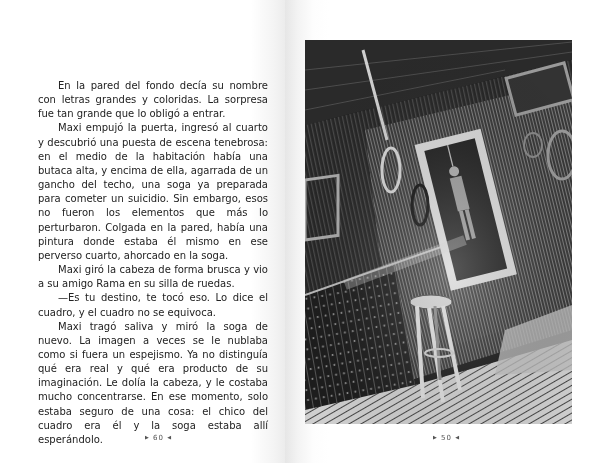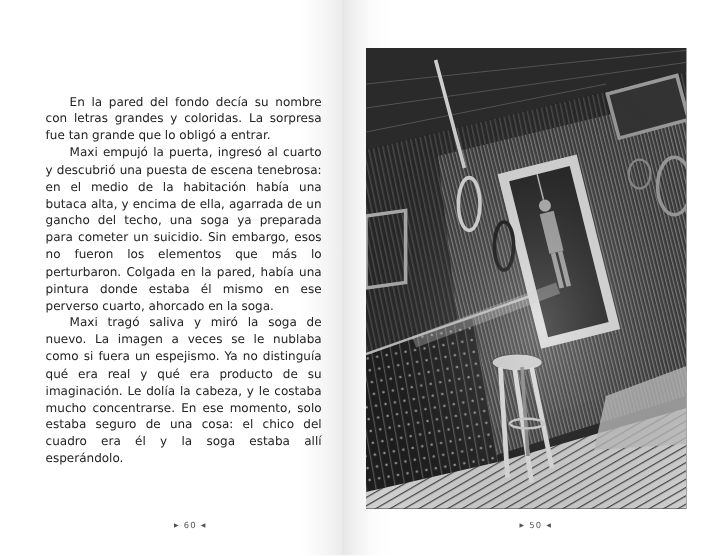--- a/index.html
+++ b/index.html
@@ -38,20 +38,22 @@
 </style>
 </head>
 <body>
 
 <div class="spread">
 
   <div class="page-left">
     <div class="text-block">
       <p>En la pared del fondo decía su nombre con letras grandes y coloridas. La sorpresa fue tan grande que lo obligó a entrar.</p>
       <p>Maxi empujó la puerta, ingresó al cuarto y descubrió una puesta de escena tenebrosa: en el medio de la habitación había una butaca alta, y encima de ella, agarrada de un gancho del techo, una soga ya preparada para cometer un suicidio. Sin embargo, esos no fueron los elementos que más lo perturbaron. Colgada en la pared, había una pintura donde estaba él mismo en ese perverso cuarto, ahorcado en la soga.</p>
+      <p>Maxi giró la cabeza de forma brusca y vio a su amigo Rama en su silla de ruedas.</p>
+      <p>—Es tu destino, te tocó eso. Lo dice el cuadro, y el cuadro no se equivoca.</p>
       <p>Maxi tragó saliva y miró la soga de nuevo. La imagen a veces se le nublaba como si fuera un espejismo. Ya no distinguía qué era real y qué era producto de su imaginación. Le dolía la cabeza, y le costaba mucho concentrarse. En ese momento, solo estaba seguro de una cosa: el chico del cuadro era él y la soga estaba allí esperándolo.</p>
     </div>
     <div class="page-num" style="left:145px;">
       <span class="arrow">▶</span>
       <span>60</span>
       <span class="arrow">◀</span>
     </div>
   </div>
 
   <div class="page-right">

